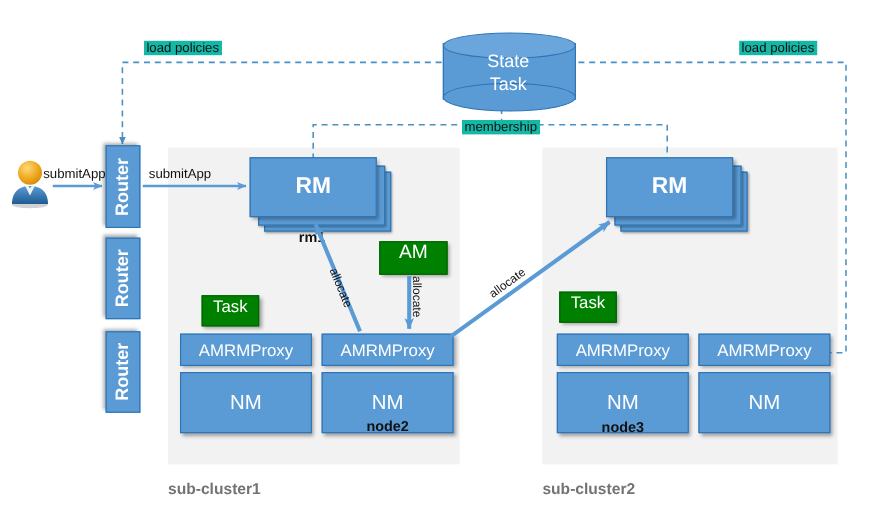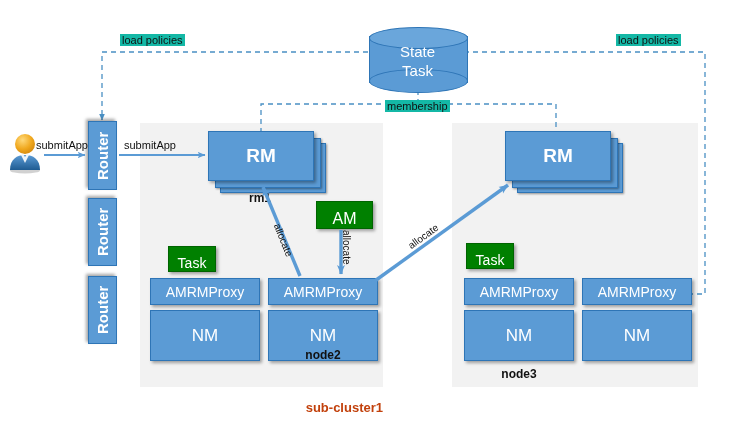--- a/index.html
+++ b/index.html
@@ -19,21 +19,21 @@
      border:1px solid #2e75b6;
      color:#ffffff;
      display:flex;align-items:center;justify-content:center;
      box-shadow:2px 2px 3px rgba(0,0,0,0.35);
      font-weight:400;
   }
   .greenbox{
      background:#008000;
      border:1px solid #006400;
      color:#ffffff;
-     display:flex;align-items:flex-end;justify-content:center;
+     display:flex;align-items:flex-start;justify-content:center;
      box-shadow:2px 2px 3px rgba(0,0,0,0.35);
   }
 
   
   .router{
      writing-mode:vertical-rl;
      transform:rotate(180deg);
      font-weight:bold;font-size:15px;
      letter-spacing:0px;
   }
@@ -46,31 +46,31 @@
   }
   .rm-stack .front{
      position:absolute;left:0;top:0;background:#5b9bd5;border:1px solid #2e75b6;
      color:#fff;display:flex;align-items:center;justify-content:center;
      font-size:19px;font-weight:bold;
      box-shadow:2px 2px 3px rgba(0,0,0,0.35);
   }
 
   
   .caption{font-size:12px;font-weight:bold;color:#111;text-align:center;}
-  .cluster-caption{font-size:13px;font-weight:bold;color:#c2410c;text-align:right;}
+  .cluster-caption{font-size:13px;font-weight:bold;color:#737373;text-align:left;}
 
   
   .annot{font-size:11px;color:#111;white-space:nowrap;background:#14b8a6;padding:0 2px;}
   .annot-nb{font-size:11px;color:#111;white-space:nowrap;}
 
   
   .alloc{font-size:10px;color:#111;white-space:nowrap;}
 
   
-  .cyl{position:absolute;}
+  .cyl{position:absolute;padding-left:12px;}
   .cyl .body{position:absolute;left:0;top:9px;width:100%;height:47px;
      background:#5b9bd5;border-left:1px solid #2e75b6;border-right:1px solid #2e75b6;}
   .cyl .bot{position:absolute;left:0;top:42px;width:100%;height:22px;border-radius:50%;
      background:#5b9bd5;border:1px solid #2e75b6;}
   .cyl .top{position:absolute;left:0;top:0;width:100%;height:20px;border-radius:50%;
      background:#6aa6db;border:1px solid #2e75b6;}
   .cyl .txt{position:absolute;left:0;top:6px;width:100%;height:56px;
      display:flex;flex-direction:column;align-items:center;justify-content:center;
      color:#fff;font-size:15px;line-height:19px;z-index:3;}
 
@@ -188,21 +188,21 @@
 
   <div class="abs greenbox" style="left:466px;top:243px;width:48px;height:26px;font-size:14px;">
     <span>Task</span>
   </div>
   <div class="abs bluebox" style="left:464px;top:278px;width:110px;height:27px;font-size:14px;">
     <span>AMRMProxy</span>
   </div>
   <div class="abs bluebox" style="left:464px;top:310px;width:110px;height:51px;font-size:17px;">
     <span>NM</span>
   </div>
-  <div class="abs caption" style="left:464px;top:367px;width:110px;">node3</div>
+  <div class="abs caption" style="left:464px;top:349px;width:110px;">node3</div>
 
   <div class="abs bluebox" style="left:582px;top:278px;width:110px;height:27px;font-size:14px;">
     <span>AMRMProxy</span>
   </div>
   <div class="abs bluebox" style="left:582px;top:310px;width:110px;height:51px;font-size:17px;">
     <span>NM</span>
   </div>
 
   <svg class="overlay">
     <defs>
@@ -231,14 +231,15 @@
 
   <div class="abs annot" style="left:385px;top:100px;">membership</div>
 
   <div class="abs alloc" style="left:282px;top:222px;transform:rotate(68deg);transform-origin:left top;">allocate</div>
 
   <div class="abs alloc" style="left:352px;top:230px;transform:rotate(90deg);transform-origin:left top;">allocate</div>
 
   <div class="abs alloc" style="left:406px;top:242px;transform:rotate(-36deg);transform-origin:left top;">allocate</div>
 
   <div class="abs cluster-caption" style="left:140px;top:400px;width:243px;">sub-cluster1</div>
+  <div class="abs cluster-caption" style="left:452px;top:400px;width:246px;">sub-cluster2</div>
 
 </div>
 
 </body></html>

